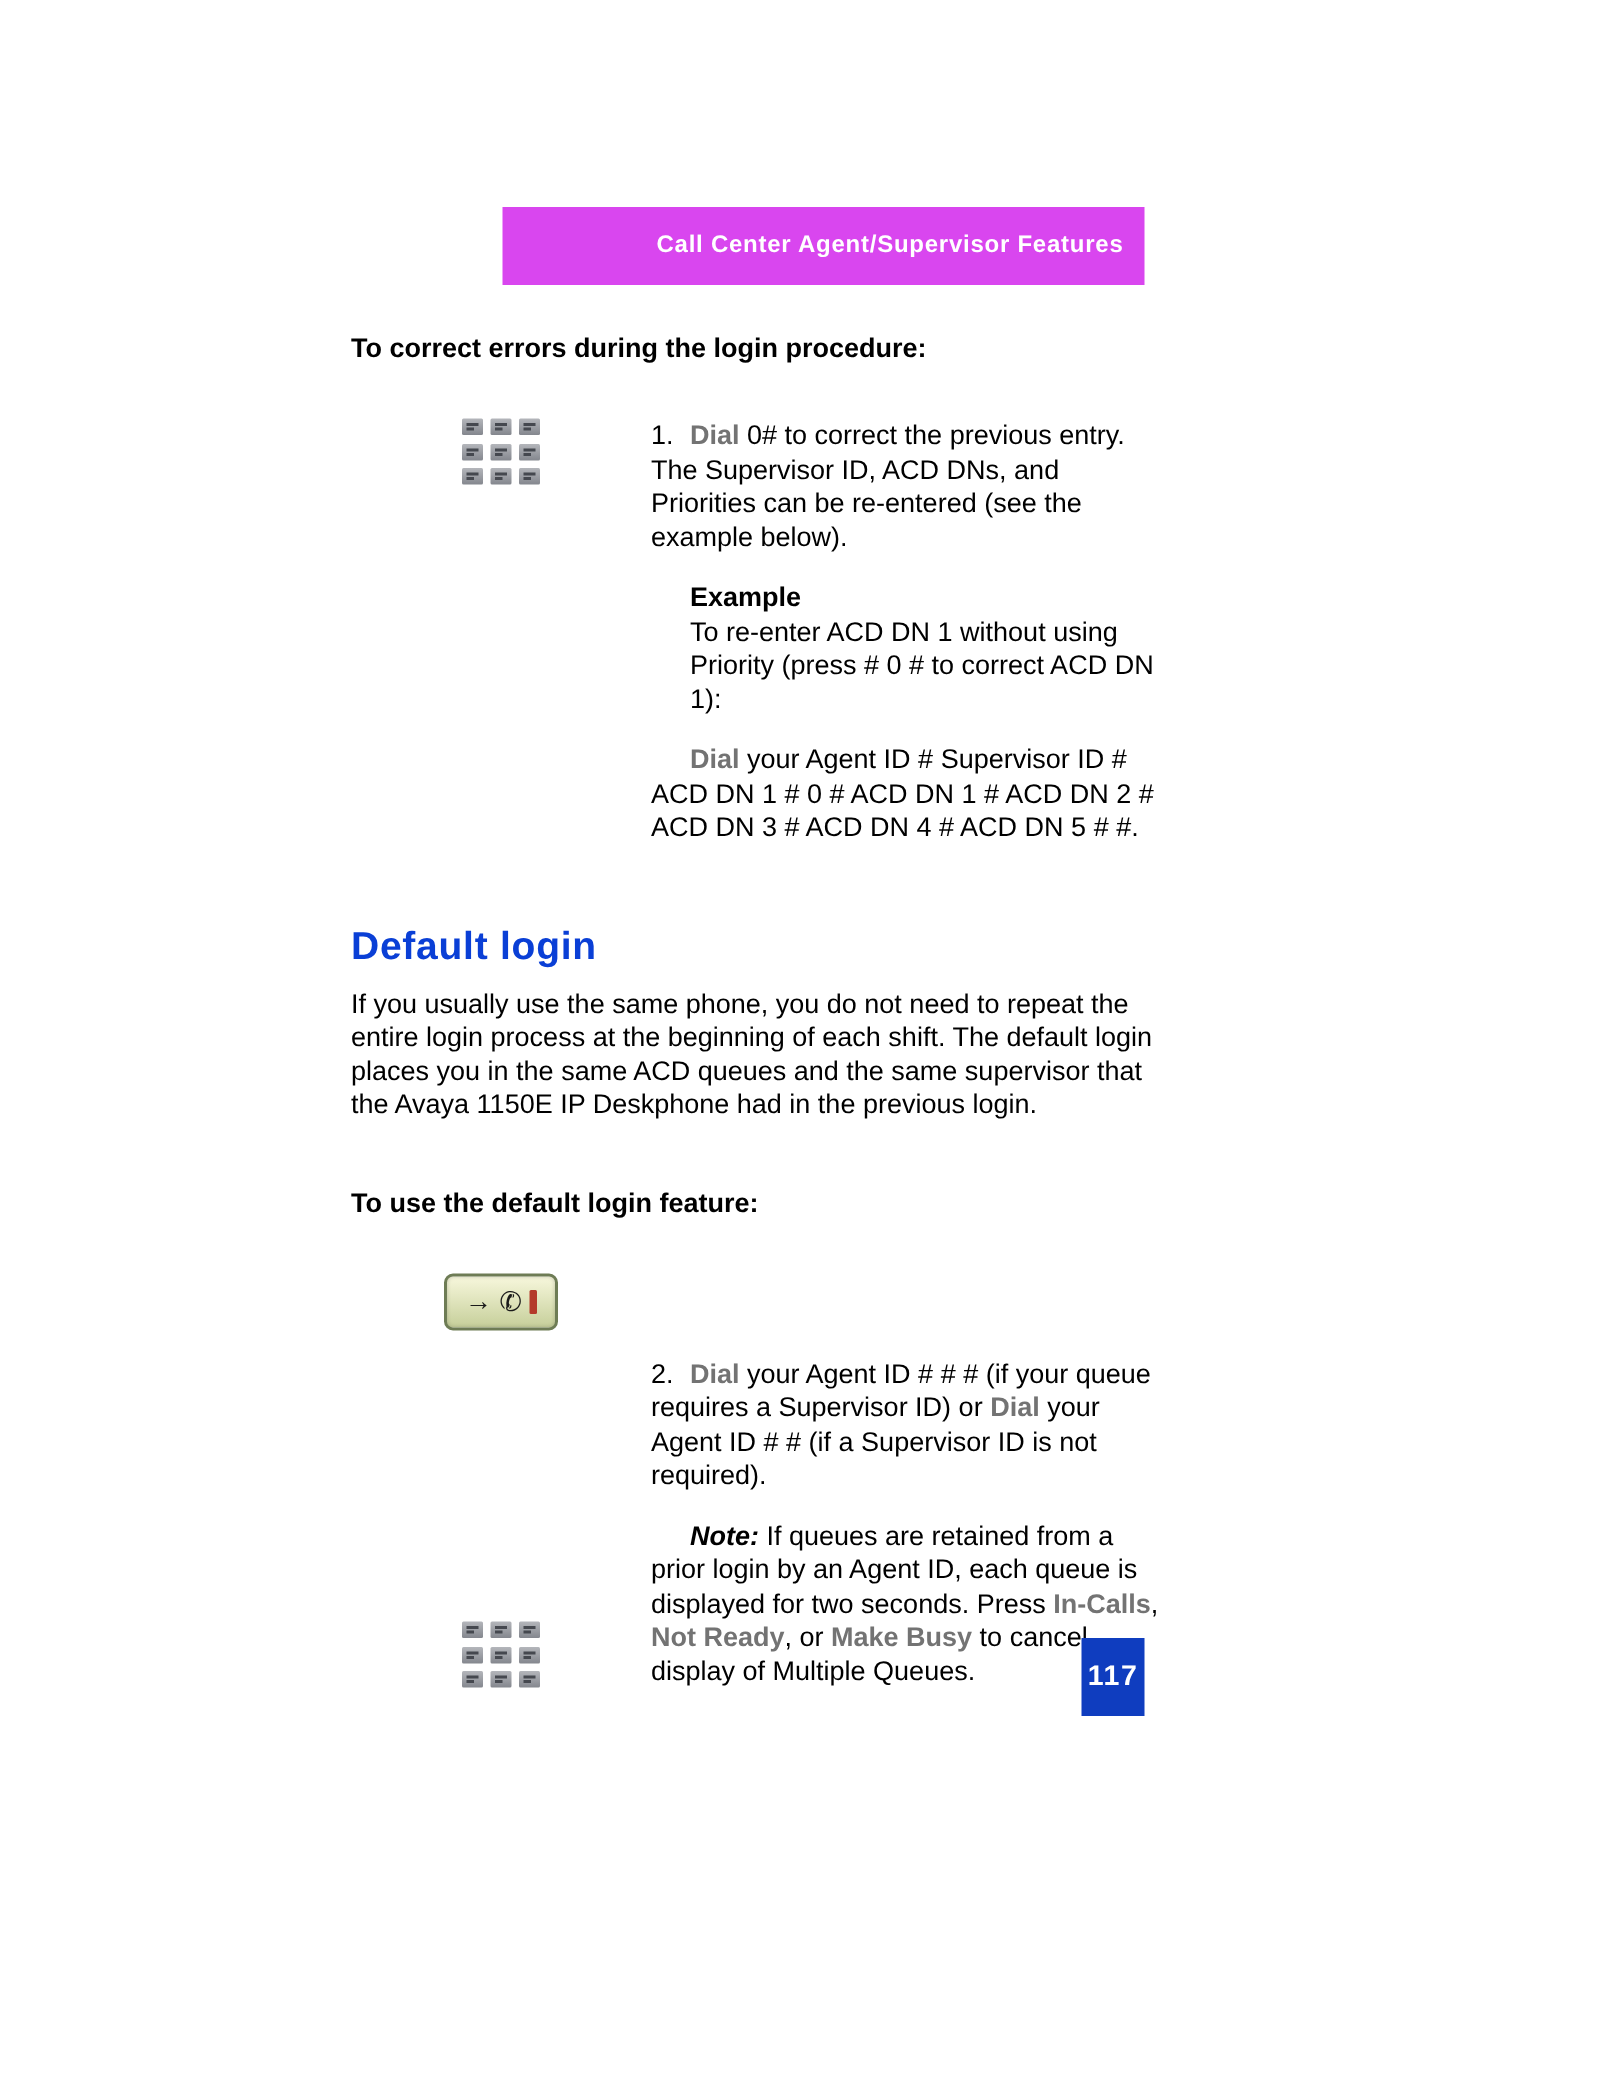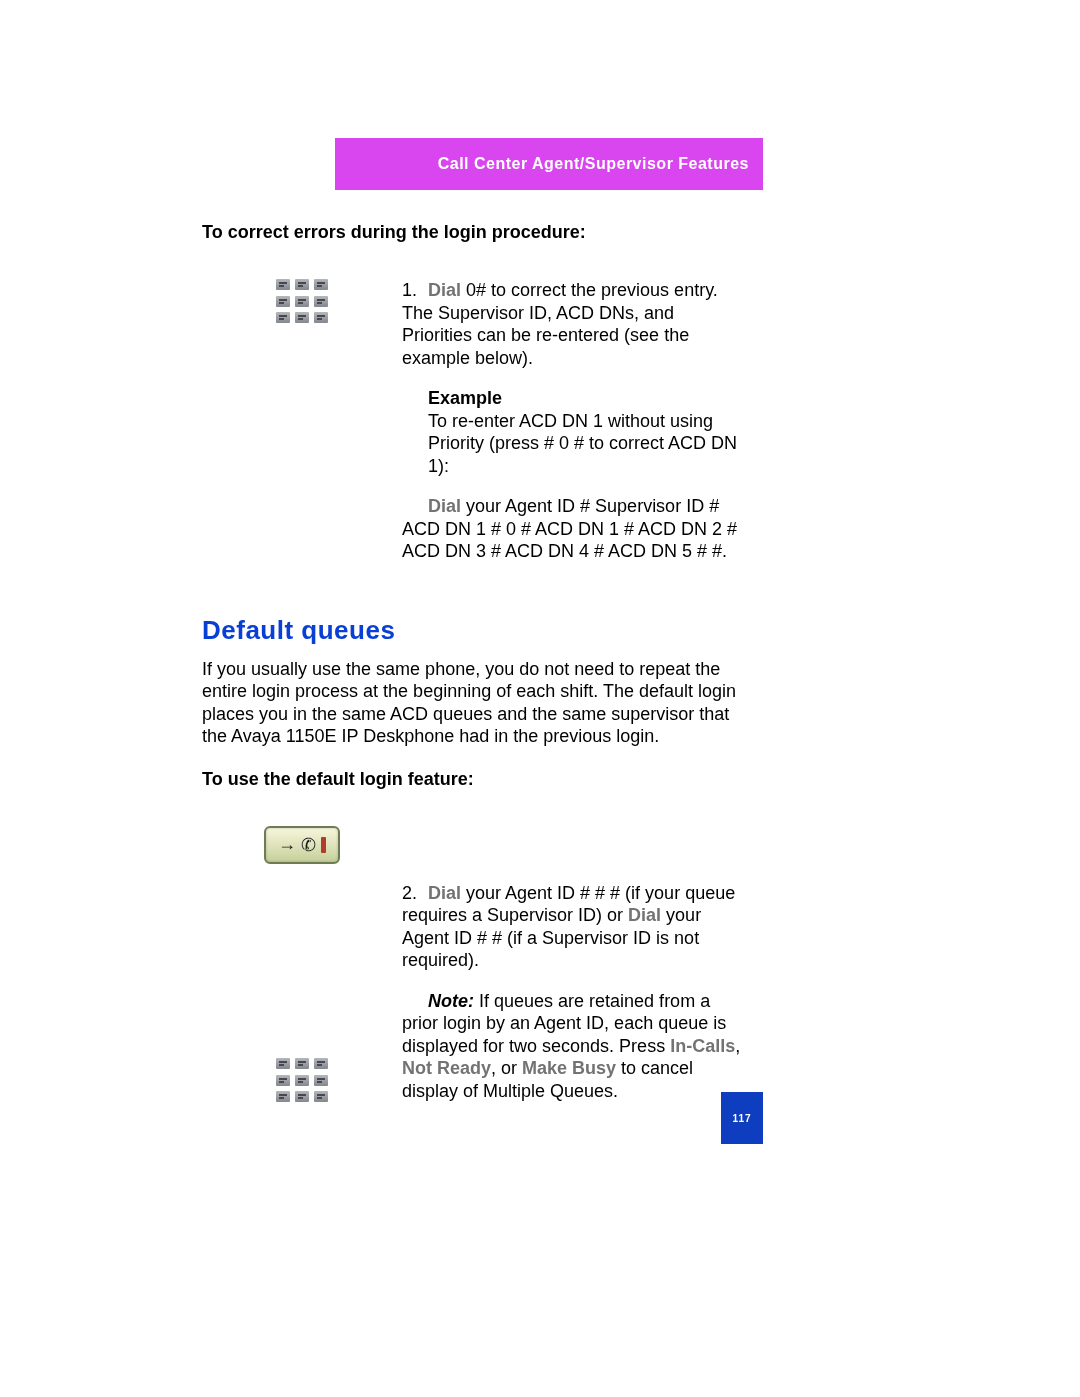--- a/index.html
+++ b/index.html
@@ -29,21 +29,21 @@
     font-size: 16px;
     display: flex;
     align-items: center;
     justify-content: flex-end;
     padding-right: 14px;
     box-sizing: border-box;
     letter-spacing: 0.5px;
   }
   .content {
     position: absolute;
-    left: 202px;
+    left: 234px;
     top: 222px;
     width: 546px;
   }
   .subhead {
     font-weight: bold;
     margin-bottom: 36px;
   }
   .row {
     display: flex;
     align-items: flex-start;
@@ -123,36 +123,36 @@
   .section-title {
     color: #0a3fd6;
     font-weight: bold;
     font-size: 26px;
     margin-top: 52px;
     margin-bottom: 12px;
     letter-spacing: 0.5px;
   }
   .body-para {
     line-height: 1.25;
-    margin-bottom: 21px;
+    margin-bottom: 44px;
   }
   .num {
     display: inline-block;
     width: 26px;
   }
   .page-num-box {
     position: absolute;
     top: 1092px;
     left: 721px;
     width: 42px;
     height: 52px;
     background: #0f3dbf;
     color: #fff;
     font-weight: bold;
-    font-size: 10px;
+    font-size: 19px;
     display: flex;
     align-items: center;
     justify-content: center;
     letter-spacing: 1px;
   }
   .example-label { font-weight: bold; }
   .note-label { font-style: italic; font-weight: bold; }
 </style>
 </head>
 <body>
@@ -192,21 +192,21 @@
           <span class="num">1.</span><span class="blue">Dial</span><span> 0# to correct the previous entry. The Supervisor ID, ACD DNs, and Priorities can be re-entered (see the example below).</span>
         </div>
         <div style="height:18px"></div>
         <div><span class="num"></span><span class="example-label">Example</span></div>
         <div><span class="num"></span><span style="display:inline-block;max-width:320px;">To re-enter ACD DN 1 without using Priority (press # 0 # to correct ACD DN 1):</span></div>
         <div style="height:18px"></div>
         <div><span class="num"></span><span class="blue">Dial</span><span style="display:inline;margin-top:29px;"> your Agent ID # Supervisor ID # ACD DN 1 # 0 # ACD DN 1 # ACD DN 2 # ACD DN 3 # ACD DN 4 # ACD DN 5 # #.</span></div>
       </div>
     </div>
 
-    <div class="section-title">Default queues</div>
+    <div class="section-title">Default login</div>
     <div class="body-para">If you usually use the same phone, you do not need to repeat the entire login process at the beginning of each shift. The default login places you in the same ACD queues and the same supervisor that the Avaya 1150E IP Deskphone had in the previous login.</div>
 
     <div class="subhead">To use the default login feature:</div>
 
     <div class="row">
       <div class="icon-col">
         <div class="incalls-btn">
           <span class="arrow-right">→</span>
           <span class="handset">✆</span>
           <span class="red-bar"></span>

